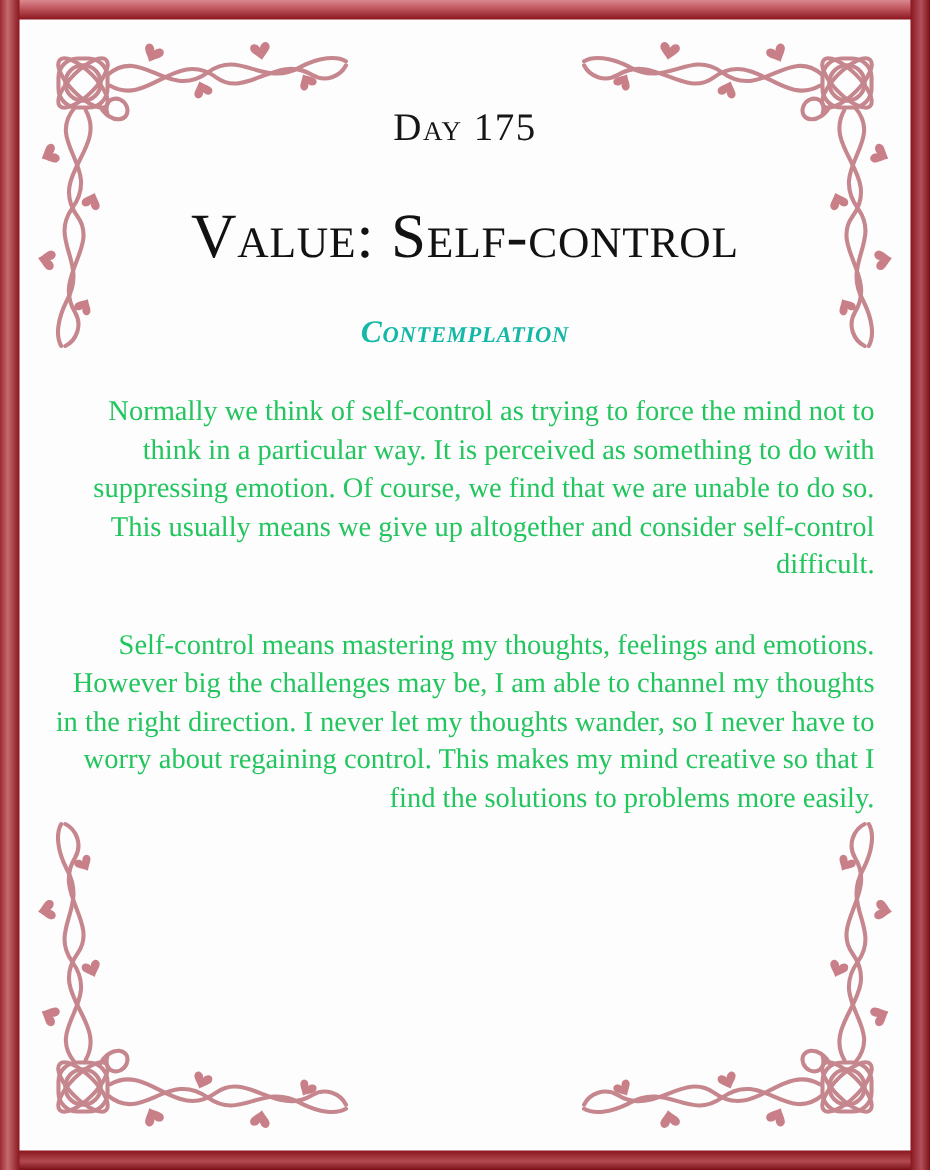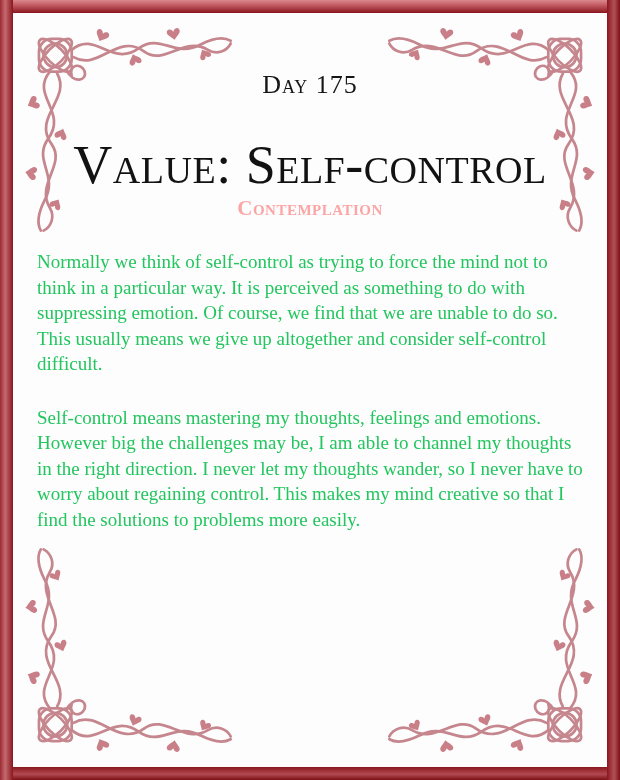--- a/index.html
+++ b/index.html
@@ -30,36 +30,36 @@
   .corner svg{width:100%;height:100%;display:block;}
   .tl{top:19px;left:19px;}
   .tr{top:19px;right:19px;transform:scaleX(-1);}
   .bl{bottom:19px;left:19px;transform:scaleY(-1);}
   .br{bottom:19px;right:19px;transform:scale(-1,-1);}
 
   
   .content{
     position:absolute;left:13px;top:13px;right:13px;bottom:13px;
     z-index:4;display:flex;flex-direction:column;align-items:center;
-    text-align:left;color:#1e1e1e;
+    text-align:right;color:#1e1e1e;
   }
   .day{
     margin-top:57px;font-size:26px;font-variant:small-caps;
     letter-spacing:1px;color:#161616;
   }
   .title{
-    margin-top:34px;font-size:54px;font-variant:small-caps;
+    margin-top:34px;font-size:42px;font-variant:small-caps;
     letter-spacing:0.5px;color:#121212;font-weight:500;
   }
   .quote{
     margin-top:27px;width:508px;font-size:19px;line-height:27px;color:#262626;
   }
   .section-heading{
-    font-size:21px;font-variant:small-caps;
-    font-weight:600;letter-spacing:0.5px;color:#fca5a5;
+    margin-top:27px;font-size:21px;font-variant:small-caps;
+    font-weight:600;letter-spacing:0.5px;color:#14b8a6;font-style:italic;
   }
   .section-body{
     margin-top:28px;width:546px;font-size:19px;line-height:25.5px;color:#22c55e;
   }
   .section-body.second{}
 </style>
 </head>
 <body>
 
 <div class="frame-edge edge-top"></div>

